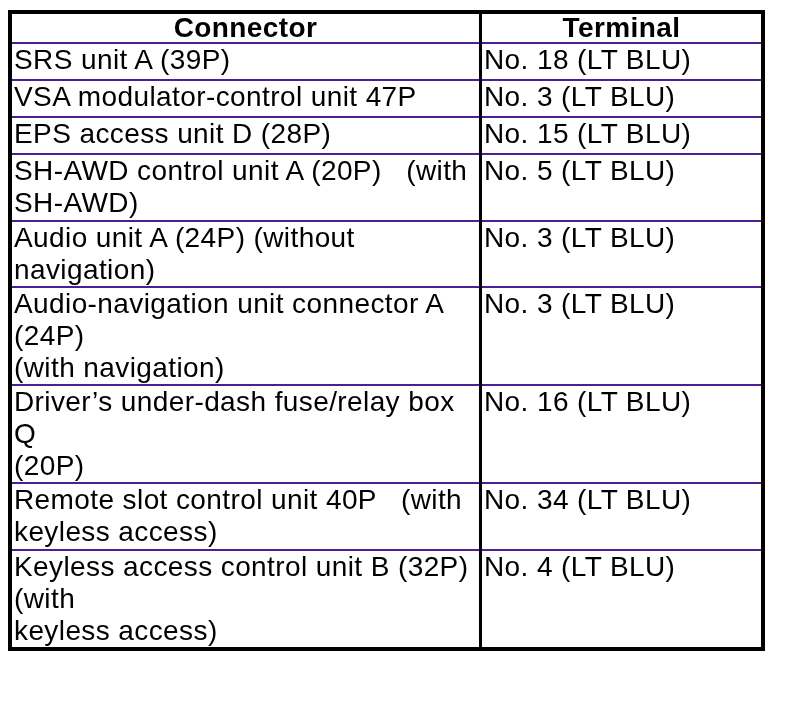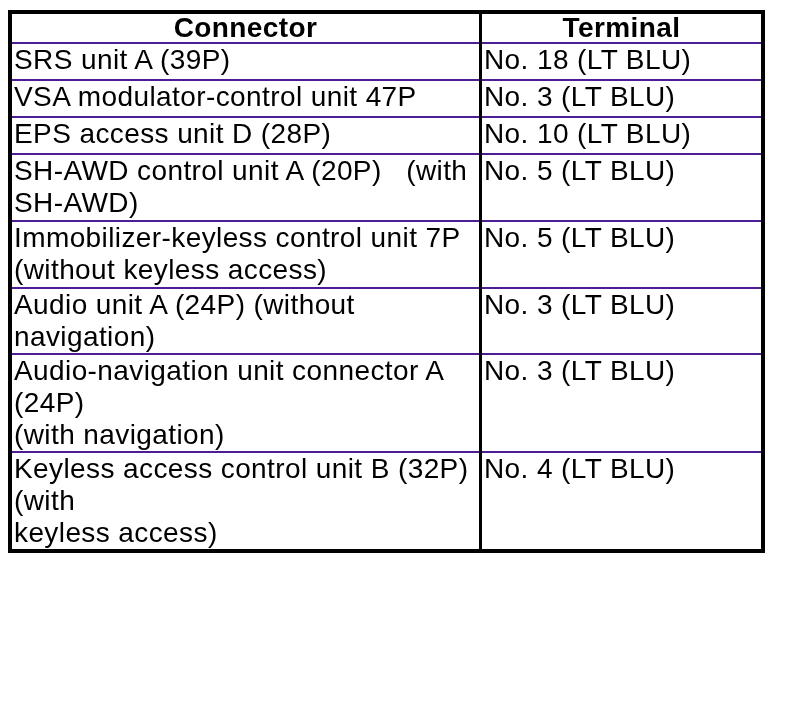--- a/index.html
+++ b/index.html
@@ -72,41 +72,46 @@
       <tr class="row-single">
         <td>SRS unit A (39P)</td>
         <td>No. 18 (LT BLU)</td>
       </tr>
       <tr class="row-single">
         <td>VSA modulator-control unit 47P</td>
         <td>No. 3 (LT BLU)</td>
       </tr>
       <tr class="row-single">
         <td>EPS access unit D (28P)</td>
-        <td>No. 10 (LT BLU)</td>
+        <td>No. 15 (LT BLU)</td>
       </tr>
       <tr class="row-tall">
         <td>SH-AWD control unit A (20P)   (with
 SH-AWD)</td>
-        <td>No. 5 (LT BLU)</td>
-      </tr>
-      <tr class="row-tall">
-        <td>Immobilizer-keyless control unit 7P
-(without keyless access)</td>
         <td>No. 5 (LT BLU)</td>
       </tr>
       <tr class="row-single">
         <td>Audio unit A (24P) (without navigation)</td>
         <td>No. 3 (LT BLU)</td>
       </tr>
       <tr class="row-tall">
         <td>Audio-navigation unit connector A (24P)
 (with navigation)</td>
         <td>No. 3 (LT BLU)</td>
       </tr>
       <tr class="row-tall">
+        <td>Driver’s under-dash fuse/relay box Q
+(20P)</td>
+        <td>No. 16 (LT BLU)</td>
+      </tr>
+      <tr class="row-tall">
+        <td>Remote slot control unit 40P   (with
+keyless access)</td>
+        <td>No. 34 (LT BLU)</td>
+      </tr>
+      <tr class="row-tall">
         <td>Keyless access control unit B (32P) (with
 keyless access)</td>
         <td>No. 4 (LT BLU)</td>
       </tr>
     </tbody>
   </table>
 </div>
 
 </body></html>

